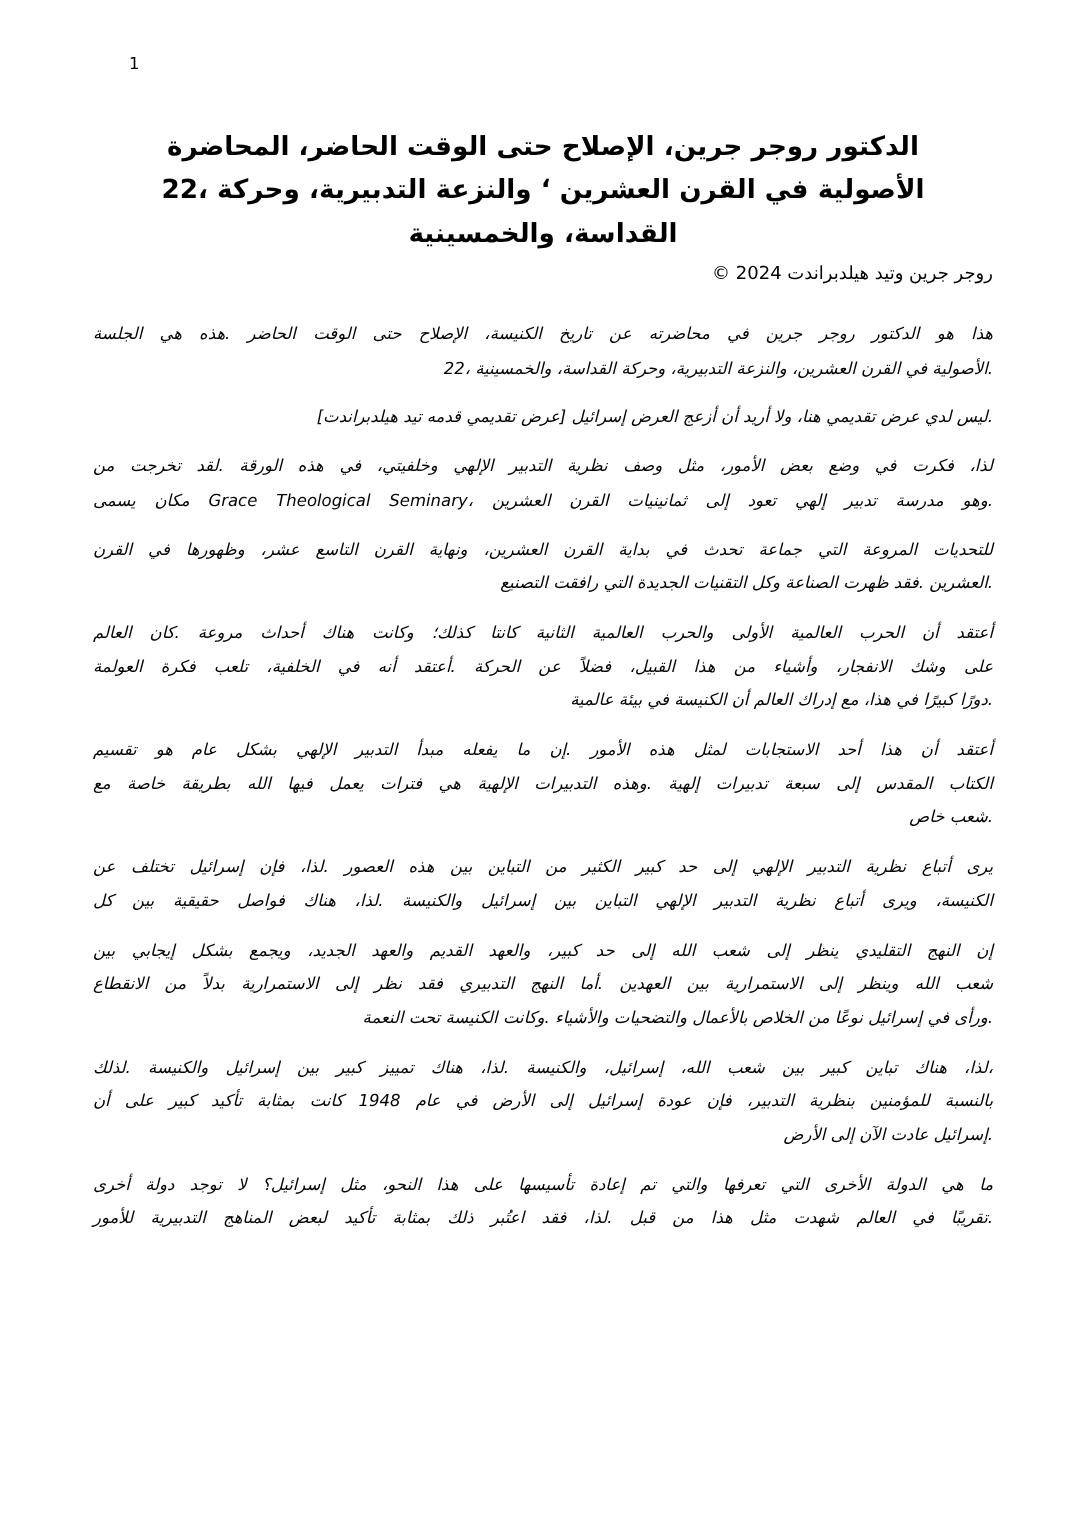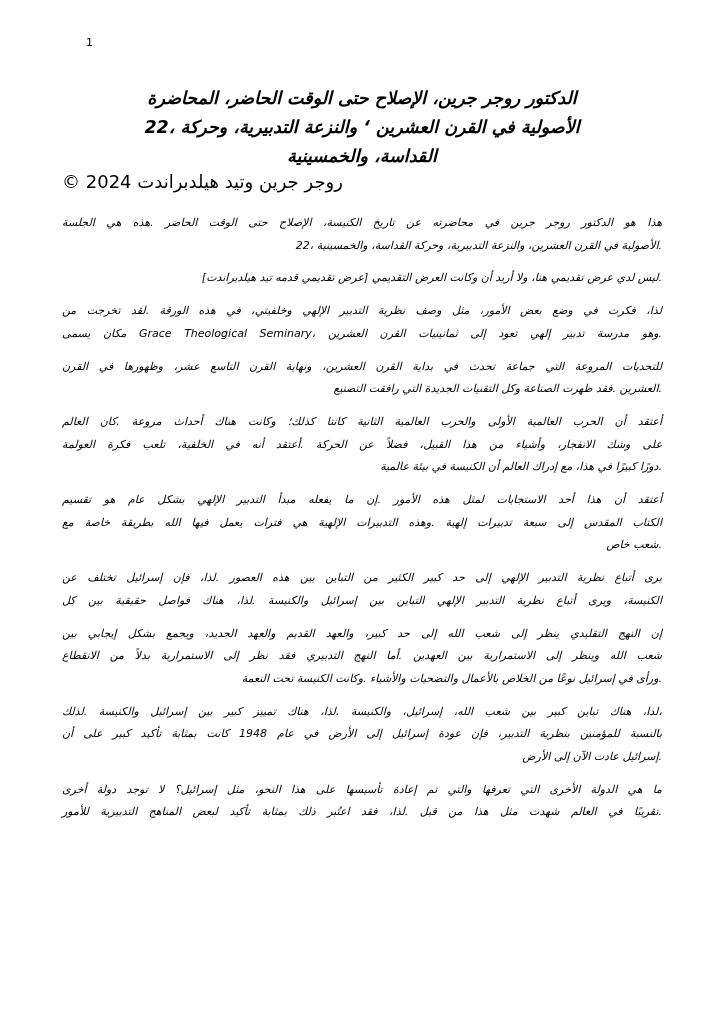--- a/index.html
+++ b/index.html
@@ -17,27 +17,26 @@
     font-size:11px; line-height:14px; color:#000;
     direction:ltr;
   }
   .content { padding:84px 62px 0 62px; }
   .title {
     margin:0 0 2px 0;
     direction:rtl;
     font-size:17.5px; font-weight:700;
     line-height:29px;
     text-align:center;
-    font-style:italic;
   }
   .title .tline { display:block; }
   .byline {
     direction:rtl;
-    font-size:18px; line-height:18px;
-    text-align:left;
+    font-size:12px; line-height:18px;
+    text-align:right;
     margin:0 0 21px 0;
   }
   .body-text {
     direction:rtl;
     font-size:11px;
     line-height:22.7px;
     font-style:italic;
   }
   .para { margin:0 0 10px 0; }
   .line {
@@ -61,21 +60,21 @@
     </h1>
 
     <div class="byline">روجر جرين وتيد هيلدبراندت 2024 ©</div>
 
     <div class="body-text">
         <p class="para">
           <span class="line">هذا هو الدكتور روجر جرين في محاضرته عن تاريخ الكنيسة، الإصلاح حتى الوقت الحاضر .هذه هي الجلسة</span>
           <span class="line end">.الأصولية في القرن العشرين، والنزعة التدبيرية، وحركة القداسة، والخمسينية ،22</span>
         </p>
         <p class="para">
-          <span class="line end">.ليس لدي عرض تقديمي هنا، ولا أريد أن وكانت العرض التقديمي [عرض تقديمي قدمه تيد هيلدبراندت]</span>
+          <span class="line end">.ليس لدي عرض تقديمي هنا، ولا أريد أن أزعج العرض إسرائيل [عرض تقديمي قدمه تيد هيلدبراندت]</span>
         </p>
         <p class="para">
           <span class="line">لذا، فكرت في وضع بعض الأمور، مثل وصف نظرية التدبير الإلهي وخلفيتي، في هذه الورقة .لقد تخرجت من</span>
           <span class="line">.وهو مدرسة تدبير إلهي تعود إلى ثمانينيات القرن العشرين ،Grace Theological Seminary مكان يسمى</span>
         </p>
         <p class="para">
           <span class="line">للتحديات المروعة التي جماعة تحدث في بداية القرن العشرين، ونهاية القرن التاسع عشر، وظهورها في القرن</span>
           <span class="line end">.العشرين .فقد ظهرت الصناعة وكل التقنيات الجديدة التي رافقت التصنيع</span>
         </p>
         <p class="para">

